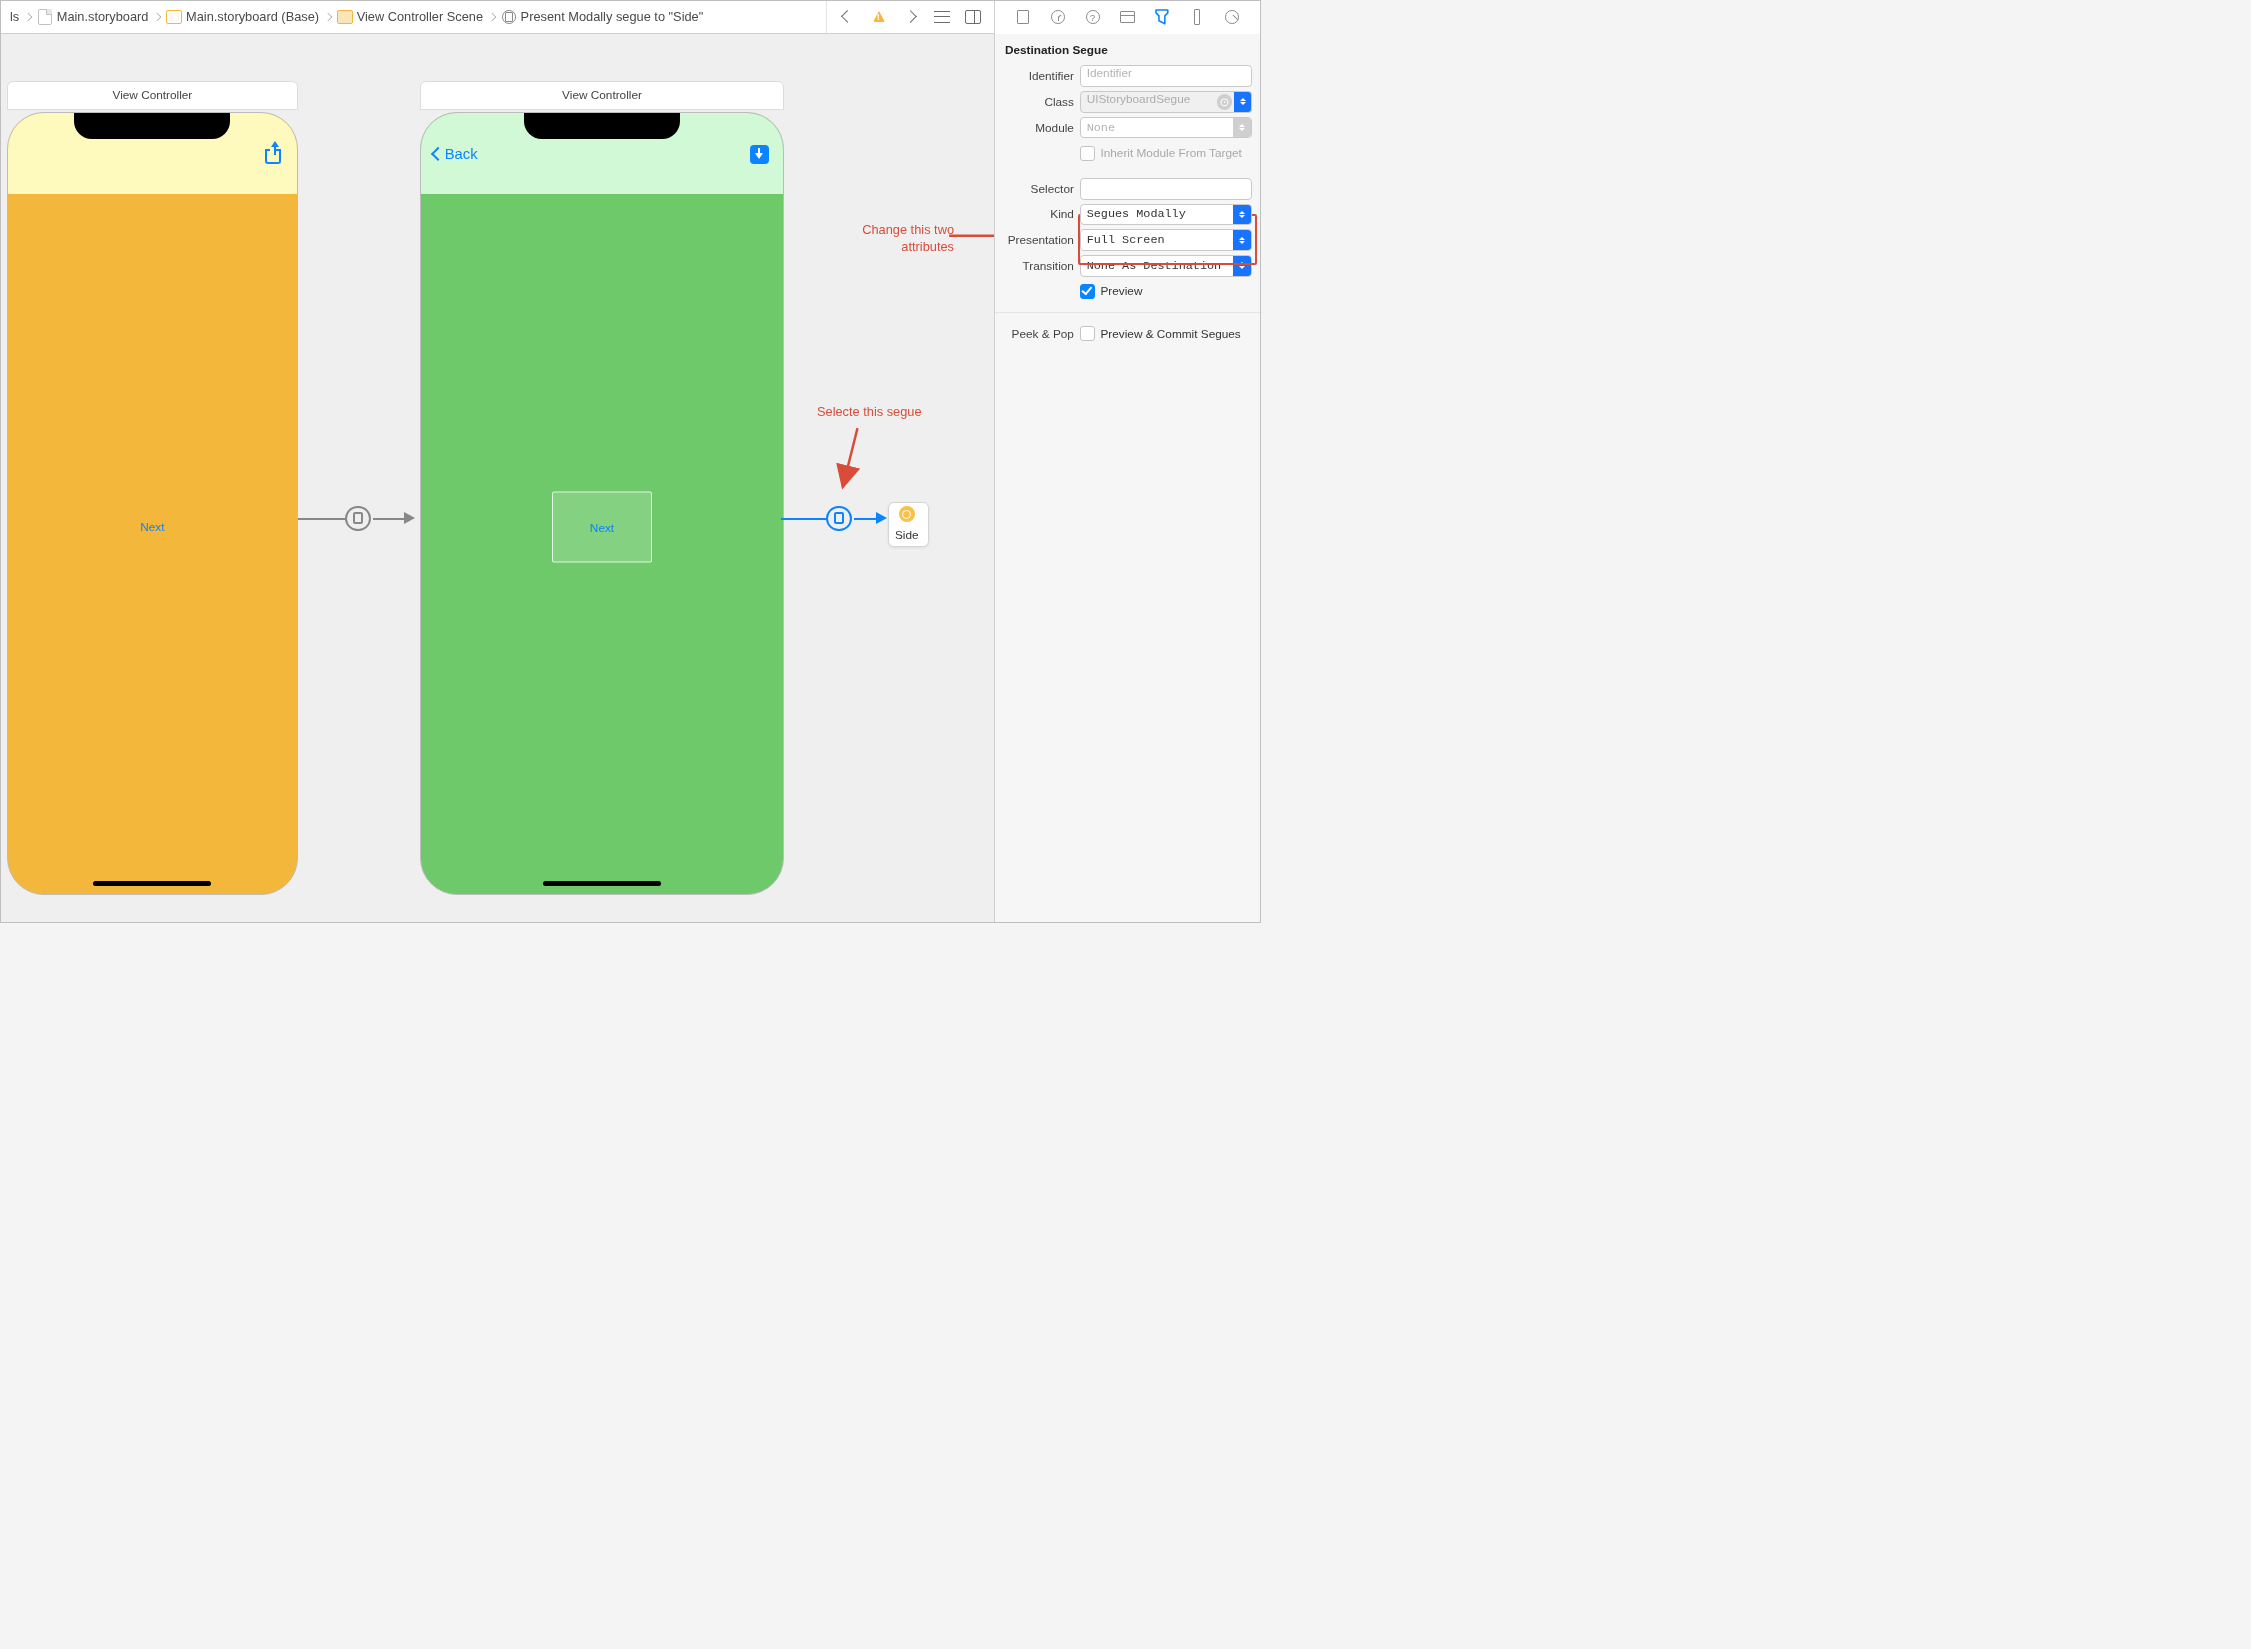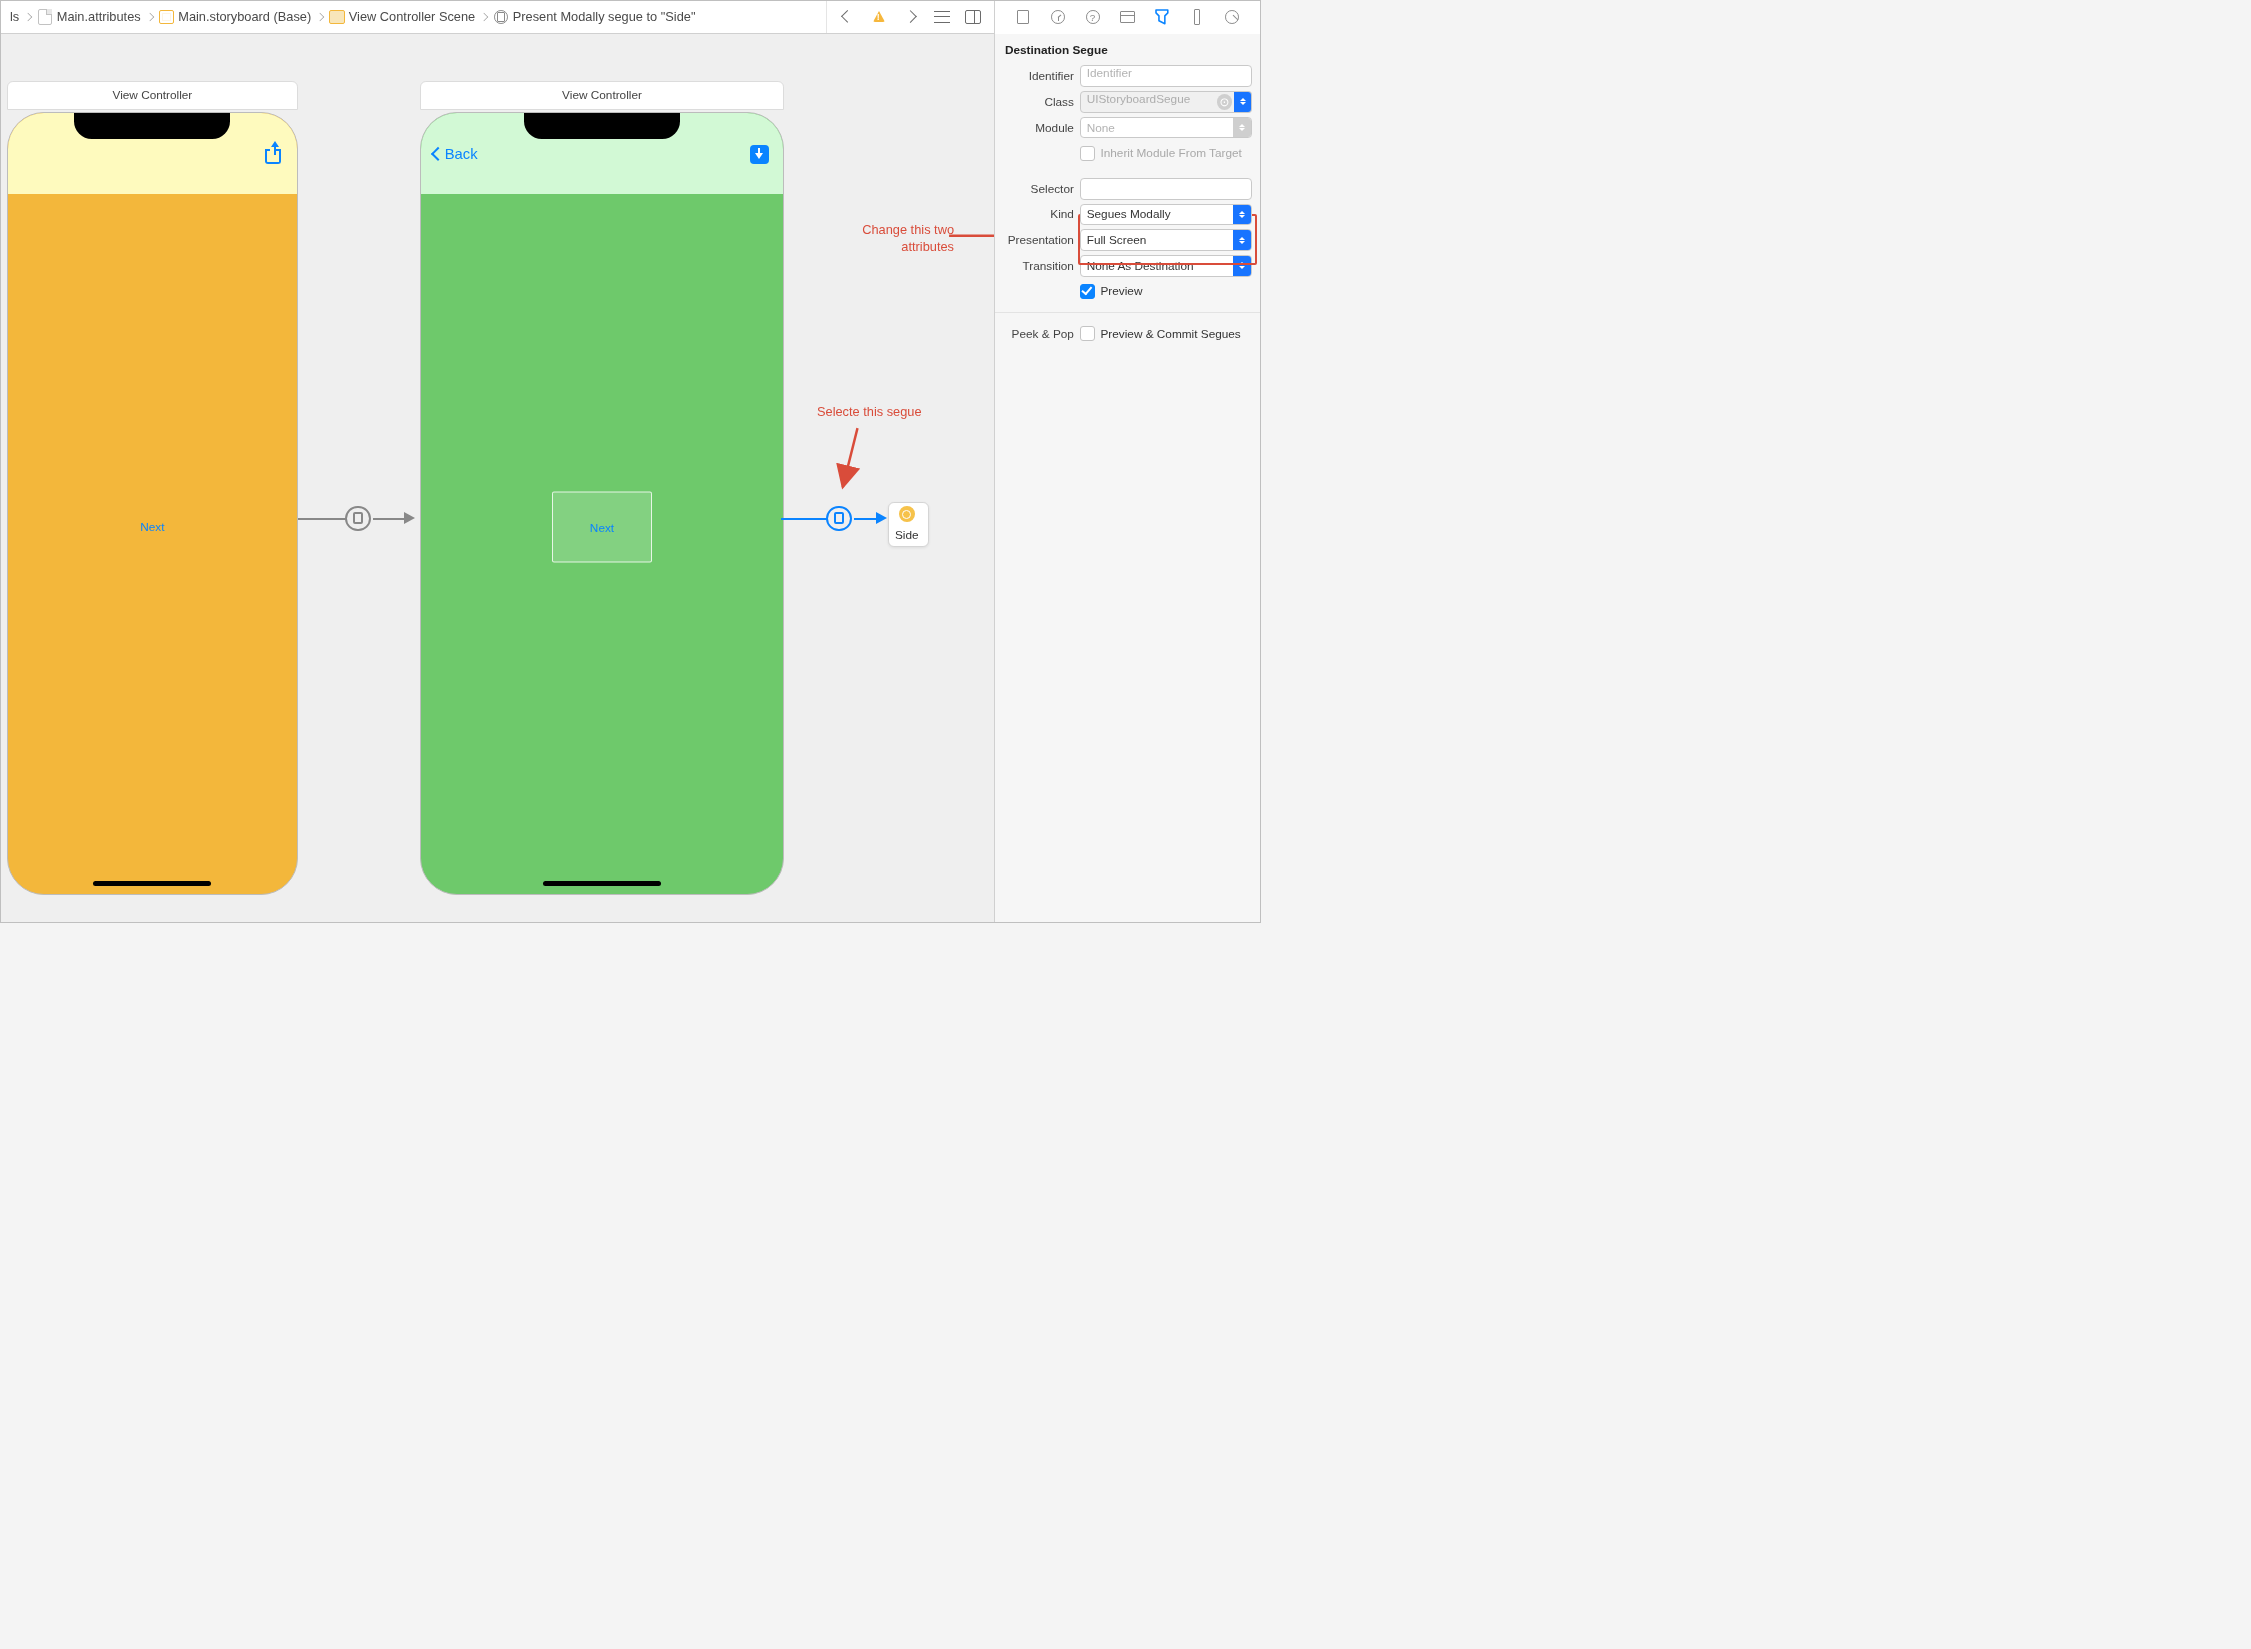--- a/index.html
+++ b/index.html
@@ -299,21 +299,21 @@
   }
   .textfield {
     flex:1;height:21.7px;border:1px solid #c9c9c9;border-radius:3.9px;background:#fff;padding:0 5.9px;font-size:11.8px;color:#333;
   }
   .textfield.ph{color:#b3b3b3;}
   .class-row .textfield{background:#f0f0f0;color:#adadad;}
   .class-row .add-circle{width:15.8px;height:15.8px;border-radius:50%;background:#cfcfcf;color:#fff;display:flex;align-items:center;justify-content:center;font-size:11.8px;margin-left:-21.7px;margin-right:2px;z-index:2;}
   .dropdown {
     flex:1;height:21.7px;border:1px solid #c9c9c9;border-radius:3.9px;background:#fff;display:flex;align-items:center;position:relative;overflow:hidden;font-size:11.8px;
   }
-  .dropdown .val{flex:1;padding:0 5.9px;color:#333;white-space:nowrap;overflow:hidden;text-overflow:ellipsis;}
+  .dropdown .val{flex:1;padding:0 5.9px;color:#333;white-space:nowrap;overflow:hidden;text-overflow:ellipsis;font-family:Liberation Mono, monospace;}
   .dropdown .val.ph{color:#b3b3b3;}
   .dropdown .darrow{
     width:17.7px;height:100%;background:var(--dropdown-arrow-bg);display:flex;flex-direction:column;align-items:center;justify-content:center;gap:1px;
   }
   .dropdown.disabled .darrow{background:#cfcfcf;}
   .dropdown .darrow::before{content:"";width:0;height:0;border-left:3.4px solid transparent;border-right:3.4px solid transparent;border-bottom:3.9px solid #fff;}
   .dropdown .darrow::after{content:"";width:0;height:0;border-left:3.4px solid transparent;border-right:3.4px solid transparent;border-top:3.9px solid #fff;}
   .checkbox{
     width:14.8px;height:14.8px;border:1px solid #c4c4c4;border-radius:3px;background:#fff;display:flex;align-items:center;justify-content:center;flex:0 0 auto;
   }
@@ -330,21 +330,21 @@
   <div class="breadcrumb">
     <span class="crumb">
       <span class="label">ls</span>
     </span>
     <span class="chev"></span>
 
     <span class="crumb">
       <span class="icon16">
           <span class="ic-storyboard-file"></span>
         </span>
-      <span class="label">Main.attributes</span>
+      <span class="label">Main.storyboard</span>
     </span>
     <span class="chev"></span>
 
     <span class="crumb">
       <span class="icon16">
           <span class="ic-storyboard-group"></span>
         </span>
       <span class="label">Main.storyboard (Base)</span>
     </span>
     <span class="chev"></span>

